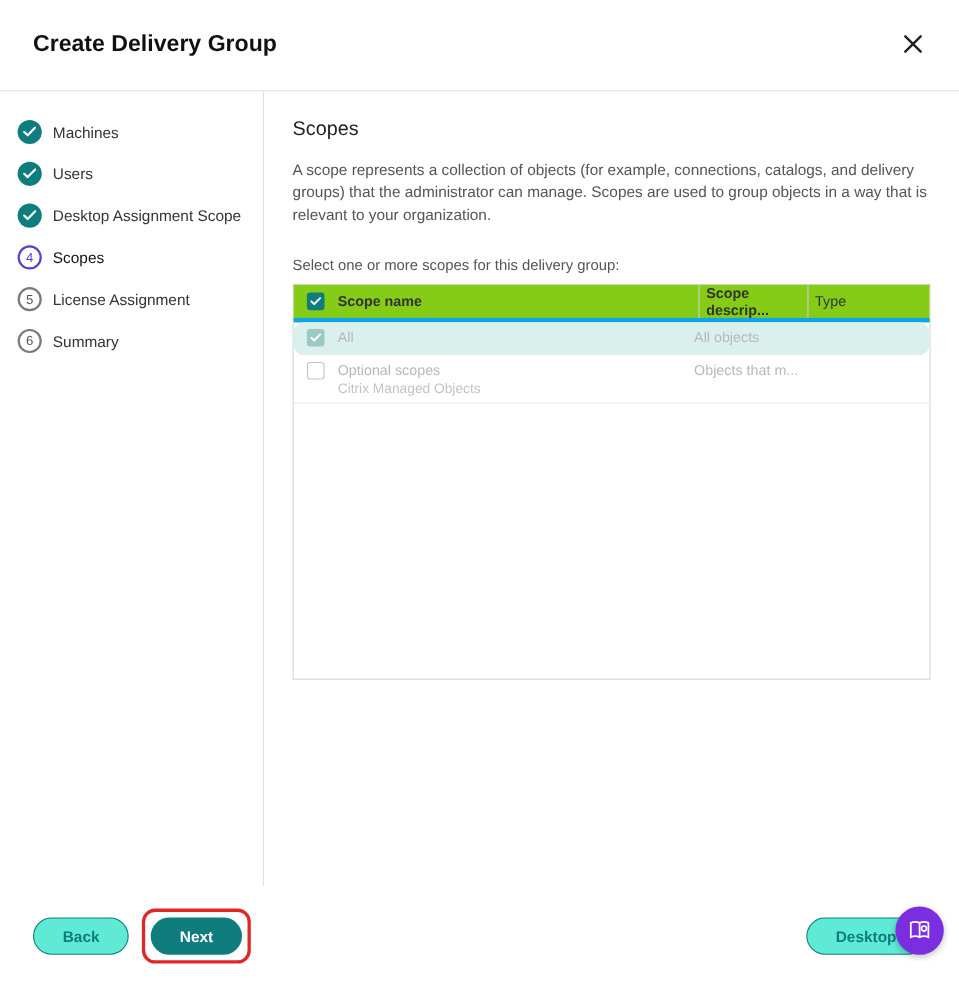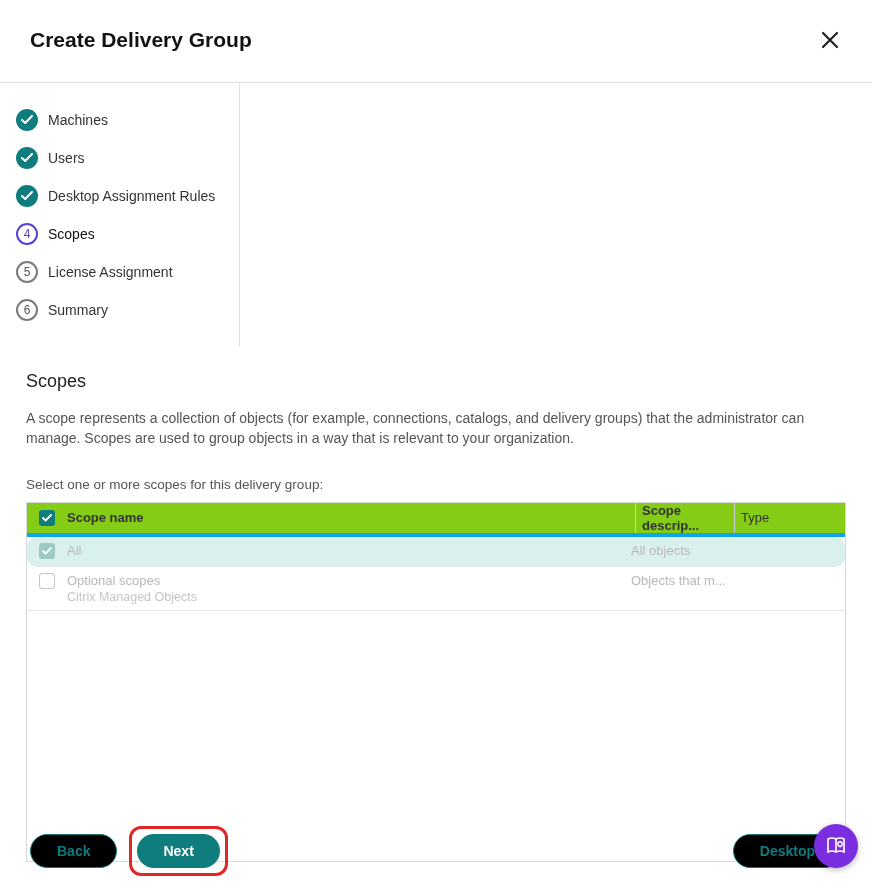--- a/index.html
+++ b/index.html
@@ -30,21 +30,20 @@
     cursor: pointer;
     width: 24px;
     height: 24px;
     display: flex;
     align-items: center;
     justify-content: center;
   }
   .body {
     display: flex;
     height: 722px;
-    flex-direction: column;
   }
   .sidebar {
     width: 240px;
     border-right: 1px solid #e0e0e0;
     padding: 18px 12px;
   }
   .step {
     display: flex;
     align-items: center;
     padding: 8px 4px;
@@ -198,21 +197,21 @@
     border-radius: 17px;
     font-size: 14px;
     font-weight: 600;
     cursor: pointer;
     display: inline-flex;
     align-items: center;
     justify-content: center;
     border: none;
   }
   .btn-outline {
-    background: #000000;
+    background: #5eead4;
     border: 1.5px solid #0f7d7d;
     color: #0f7d7d;
   }
   .btn-primary {
     background: #0f7d7d;
     color: #fff;
   }
   .highlight-box {
     border: 3px solid #e02727;
     padding: 5px;
@@ -266,21 +265,21 @@
       </div>
       <span class="step-label">Users</span>
     </div>
 
     <div class="step">
       <div class="step-icon done">
         <svg width="12" height="10" viewBox="0 0 12 10">
             <path d="M1 5 L4.2 8 L11 1" stroke="#fff" stroke-width="2" fill="none" stroke-linecap="round" stroke-linejoin="round"></path>
           </svg>
       </div>
-      <span class="step-label">Desktop Assignment Rules</span>
+      <span class="step-label">Desktop Assignment Scope</span>
     </div>
 
     <div class="step current">
       <div class="step-icon current">4</div>
       <span class="step-label">Scopes</span>
     </div>
 
     <div class="step">
       <div class="step-icon pending">5</div>
       <span class="step-label">License Assignment</span>

